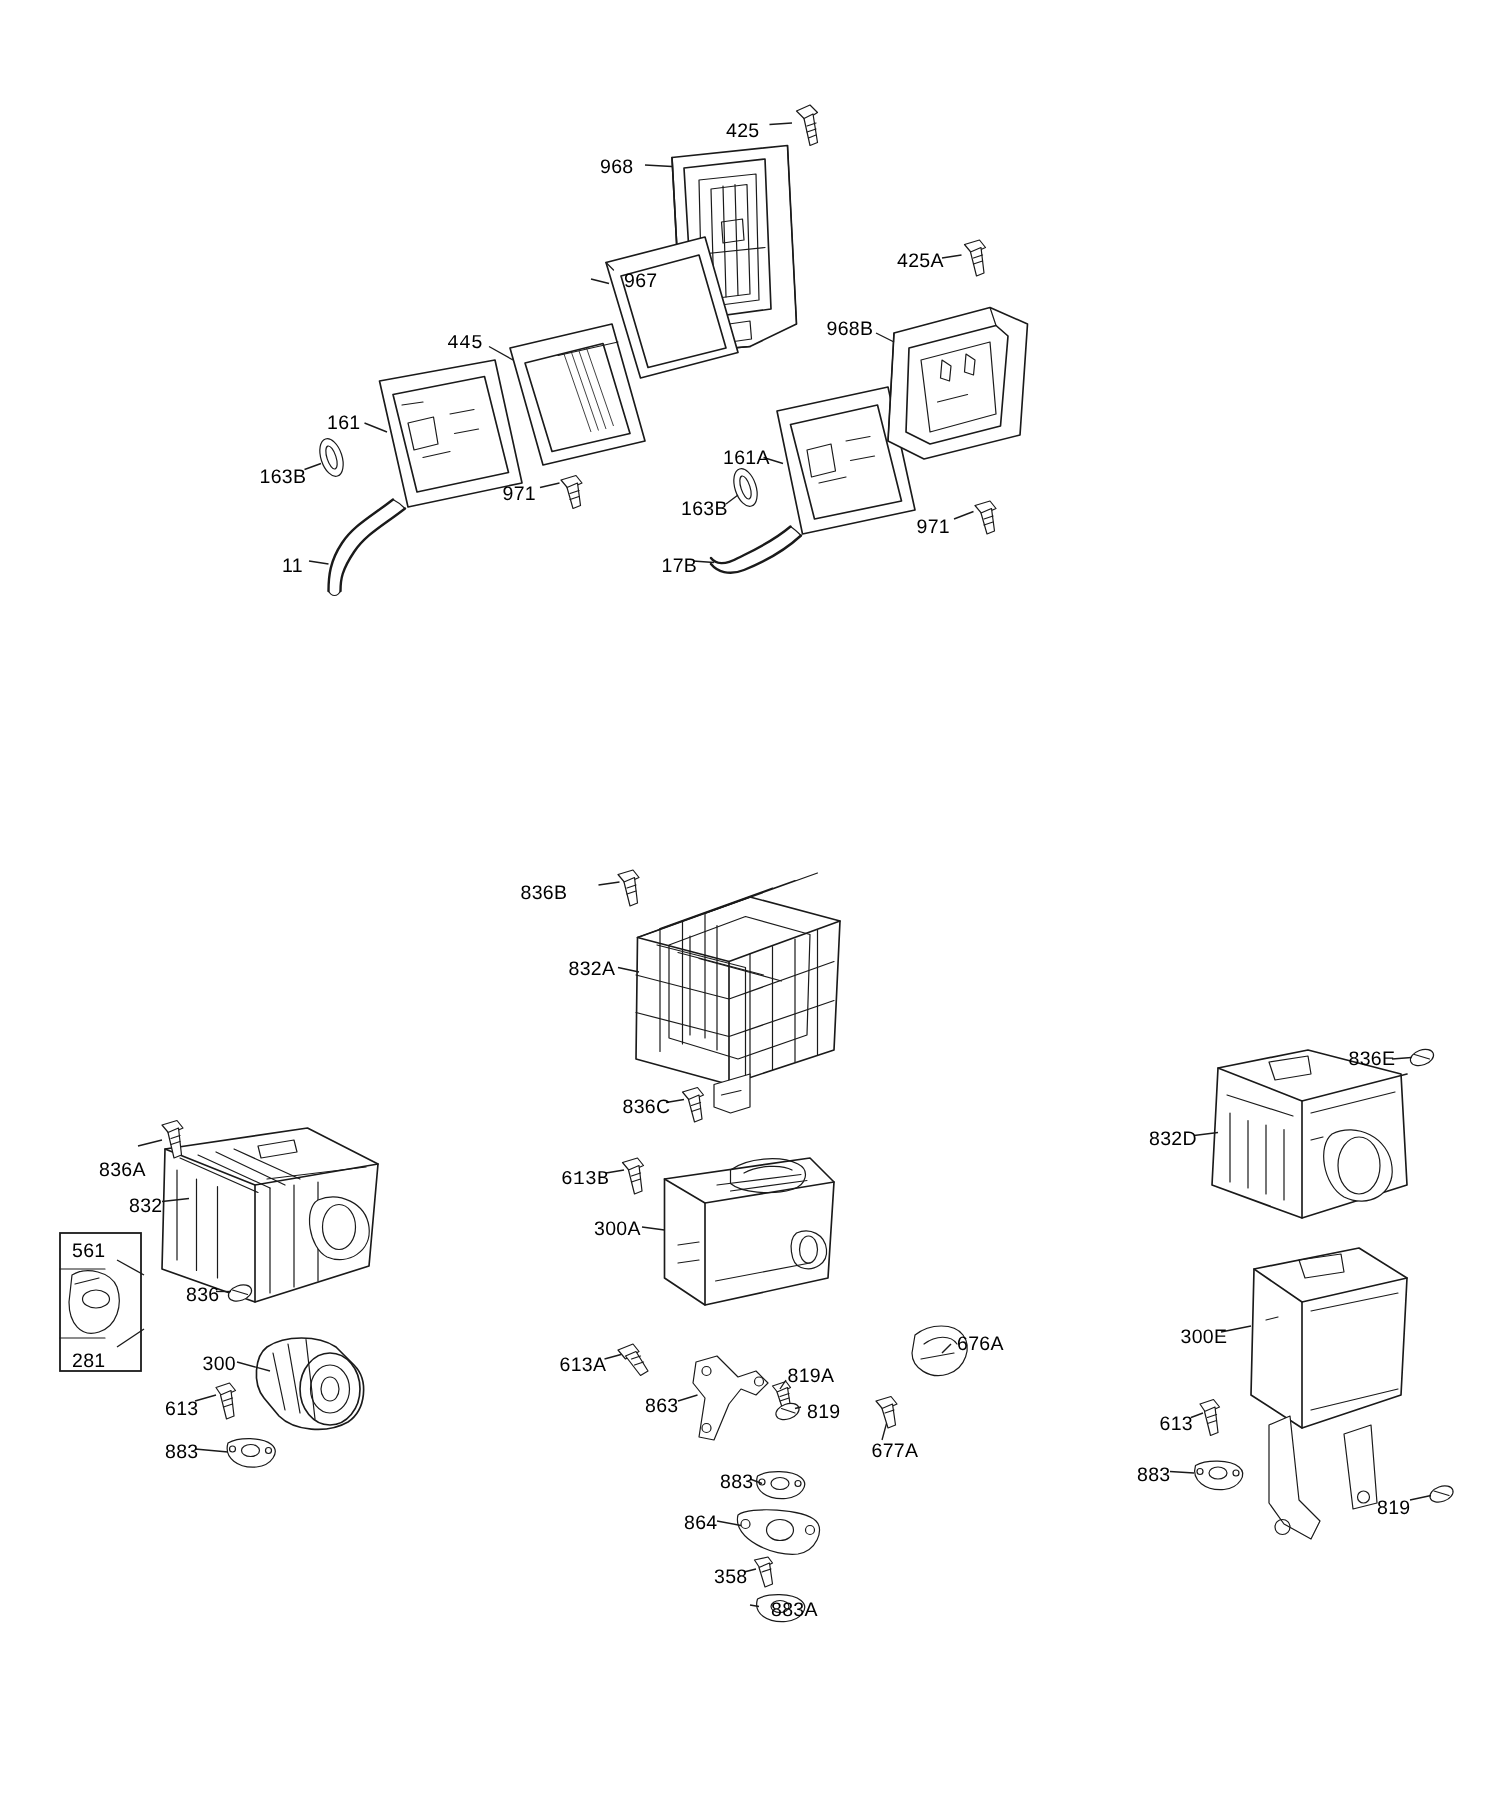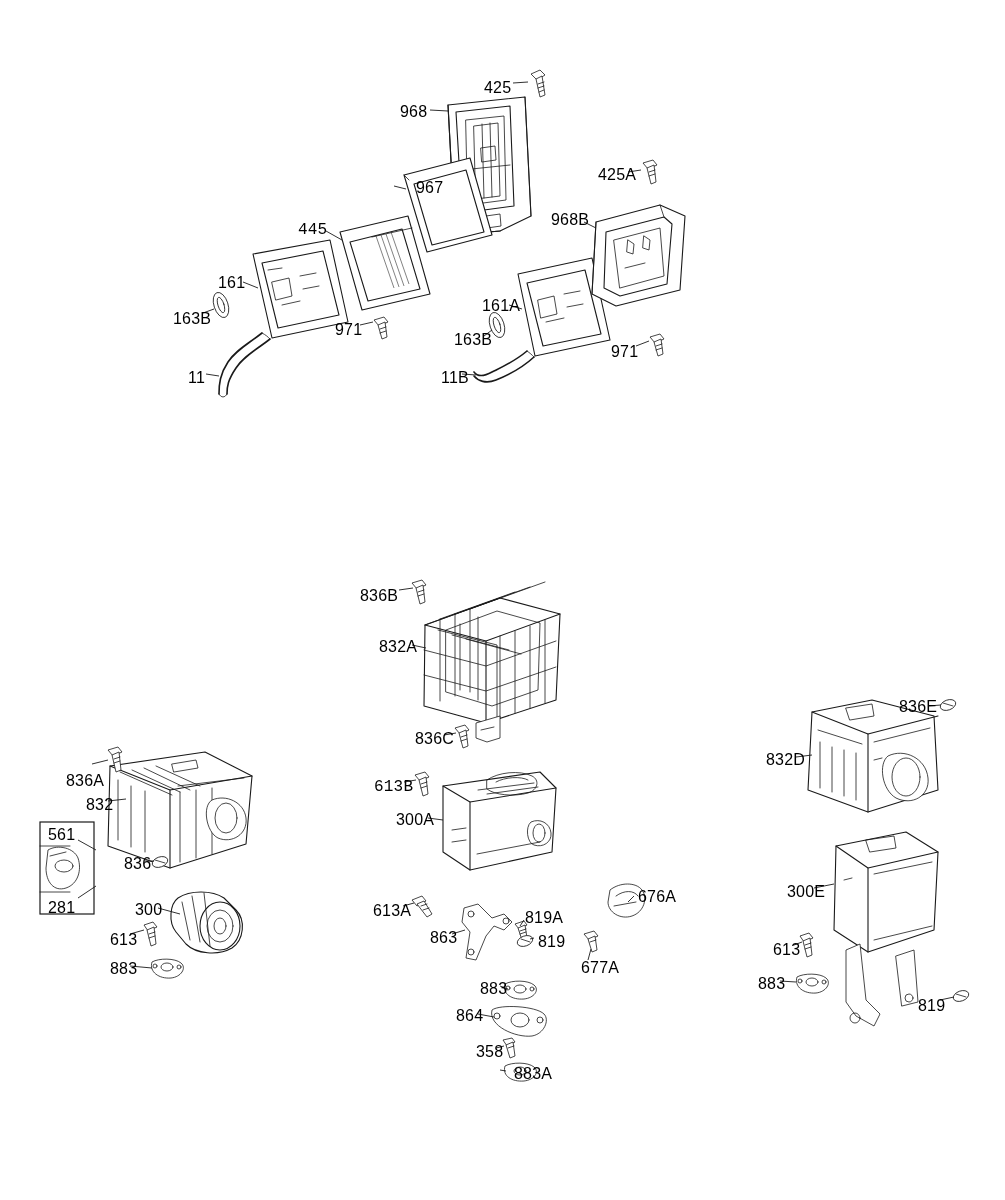--- a/index.html
+++ b/index.html
@@ -5,21 +5,21 @@
   html,body{margin:0;padding:0;}
   body{
     width:1005px;height:1200px;background:#ffffff;
     font-family:"Liberation Sans", sans-serif;
     position:relative;overflow:hidden;
   }
   #diagram{position:absolute;left:0;top:0;width:1005px;height:1200px;}
   .lbl{
     position:absolute;
     font-family:"Liberation Sans", sans-serif;
-    font-size:16px;
+    font-size:13px;
     color:#000;
     white-space:nowrap;
     letter-spacing:0.2px;
   }
   svg{display:block;}
   .ln{fill:none;stroke:#1a1a1a;stroke-width:1.1;stroke-linejoin:round;stroke-linecap:round;}
   .ln-thin{fill:none;stroke:#1a1a1a;stroke-width:0.8;stroke-linejoin:round;stroke-linecap:round;}
   .ln-thick{fill:none;stroke:#1a1a1a;stroke-width:1.6;stroke-linejoin:round;stroke-linecap:round;}
   .lead{fill:none;stroke:#1a1a1a;stroke-width:0.9;}
   .fillw{fill:#ffffff;stroke:#1a1a1a;stroke-width:1.1;stroke-linejoin:round;}
@@ -423,23 +423,23 @@
 <div class="lbl" style="left:598px;top:166px;">425A</div>
 <div class="lbl" style="left:551px;top:211px;">968B</div>
 <div class="lbl" style="left:298px;top:221px;font-family:Liberation Mono, monospace;">445</div>
 <div class="lbl" style="left:218px;top:274px;">161</div>
 <div class="lbl" style="left:173px;top:310px;">163B</div>
 <div class="lbl" style="left:335px;top:321px;">971</div>
 <div class="lbl" style="left:482px;top:297px;">161A</div>
 <div class="lbl" style="left:454px;top:331px;">163B</div>
 <div class="lbl" style="left:611px;top:343px;">971</div>
 <div class="lbl" style="left:188px;top:369px;">11</div>
-<div class="lbl" style="left:441px;top:369px;">11B</div>
-
-<div class="lbl" style="left:360px;top:587px;">836B</div>
+<div class="lbl" style="left:441px;top:369px;">17B</div>
+
+<div class="lbl" style="left:347px;top:587px;">836B</div>
 <div class="lbl" style="left:379px;top:638px;">832A</div>
 <div class="lbl" style="left:415px;top:730px;">836C</div>
 <div class="lbl" style="left:374px;top:778px;font-family:Liberation Mono, monospace;">613B</div>
 <div class="lbl" style="left:396px;top:811px;">300A</div>
 <div class="lbl" style="left:373px;top:902px;">613A</div>
 <div class="lbl" style="left:430px;top:929px;">863</div>
 <div class="lbl" style="left:525px;top:909px;">819A</div>
 <div class="lbl" style="left:538px;top:933px;">819</div>
 <div class="lbl" style="left:638px;top:888px;">676A</div>
 <div class="lbl" style="left:581px;top:959px;">677A</div>

